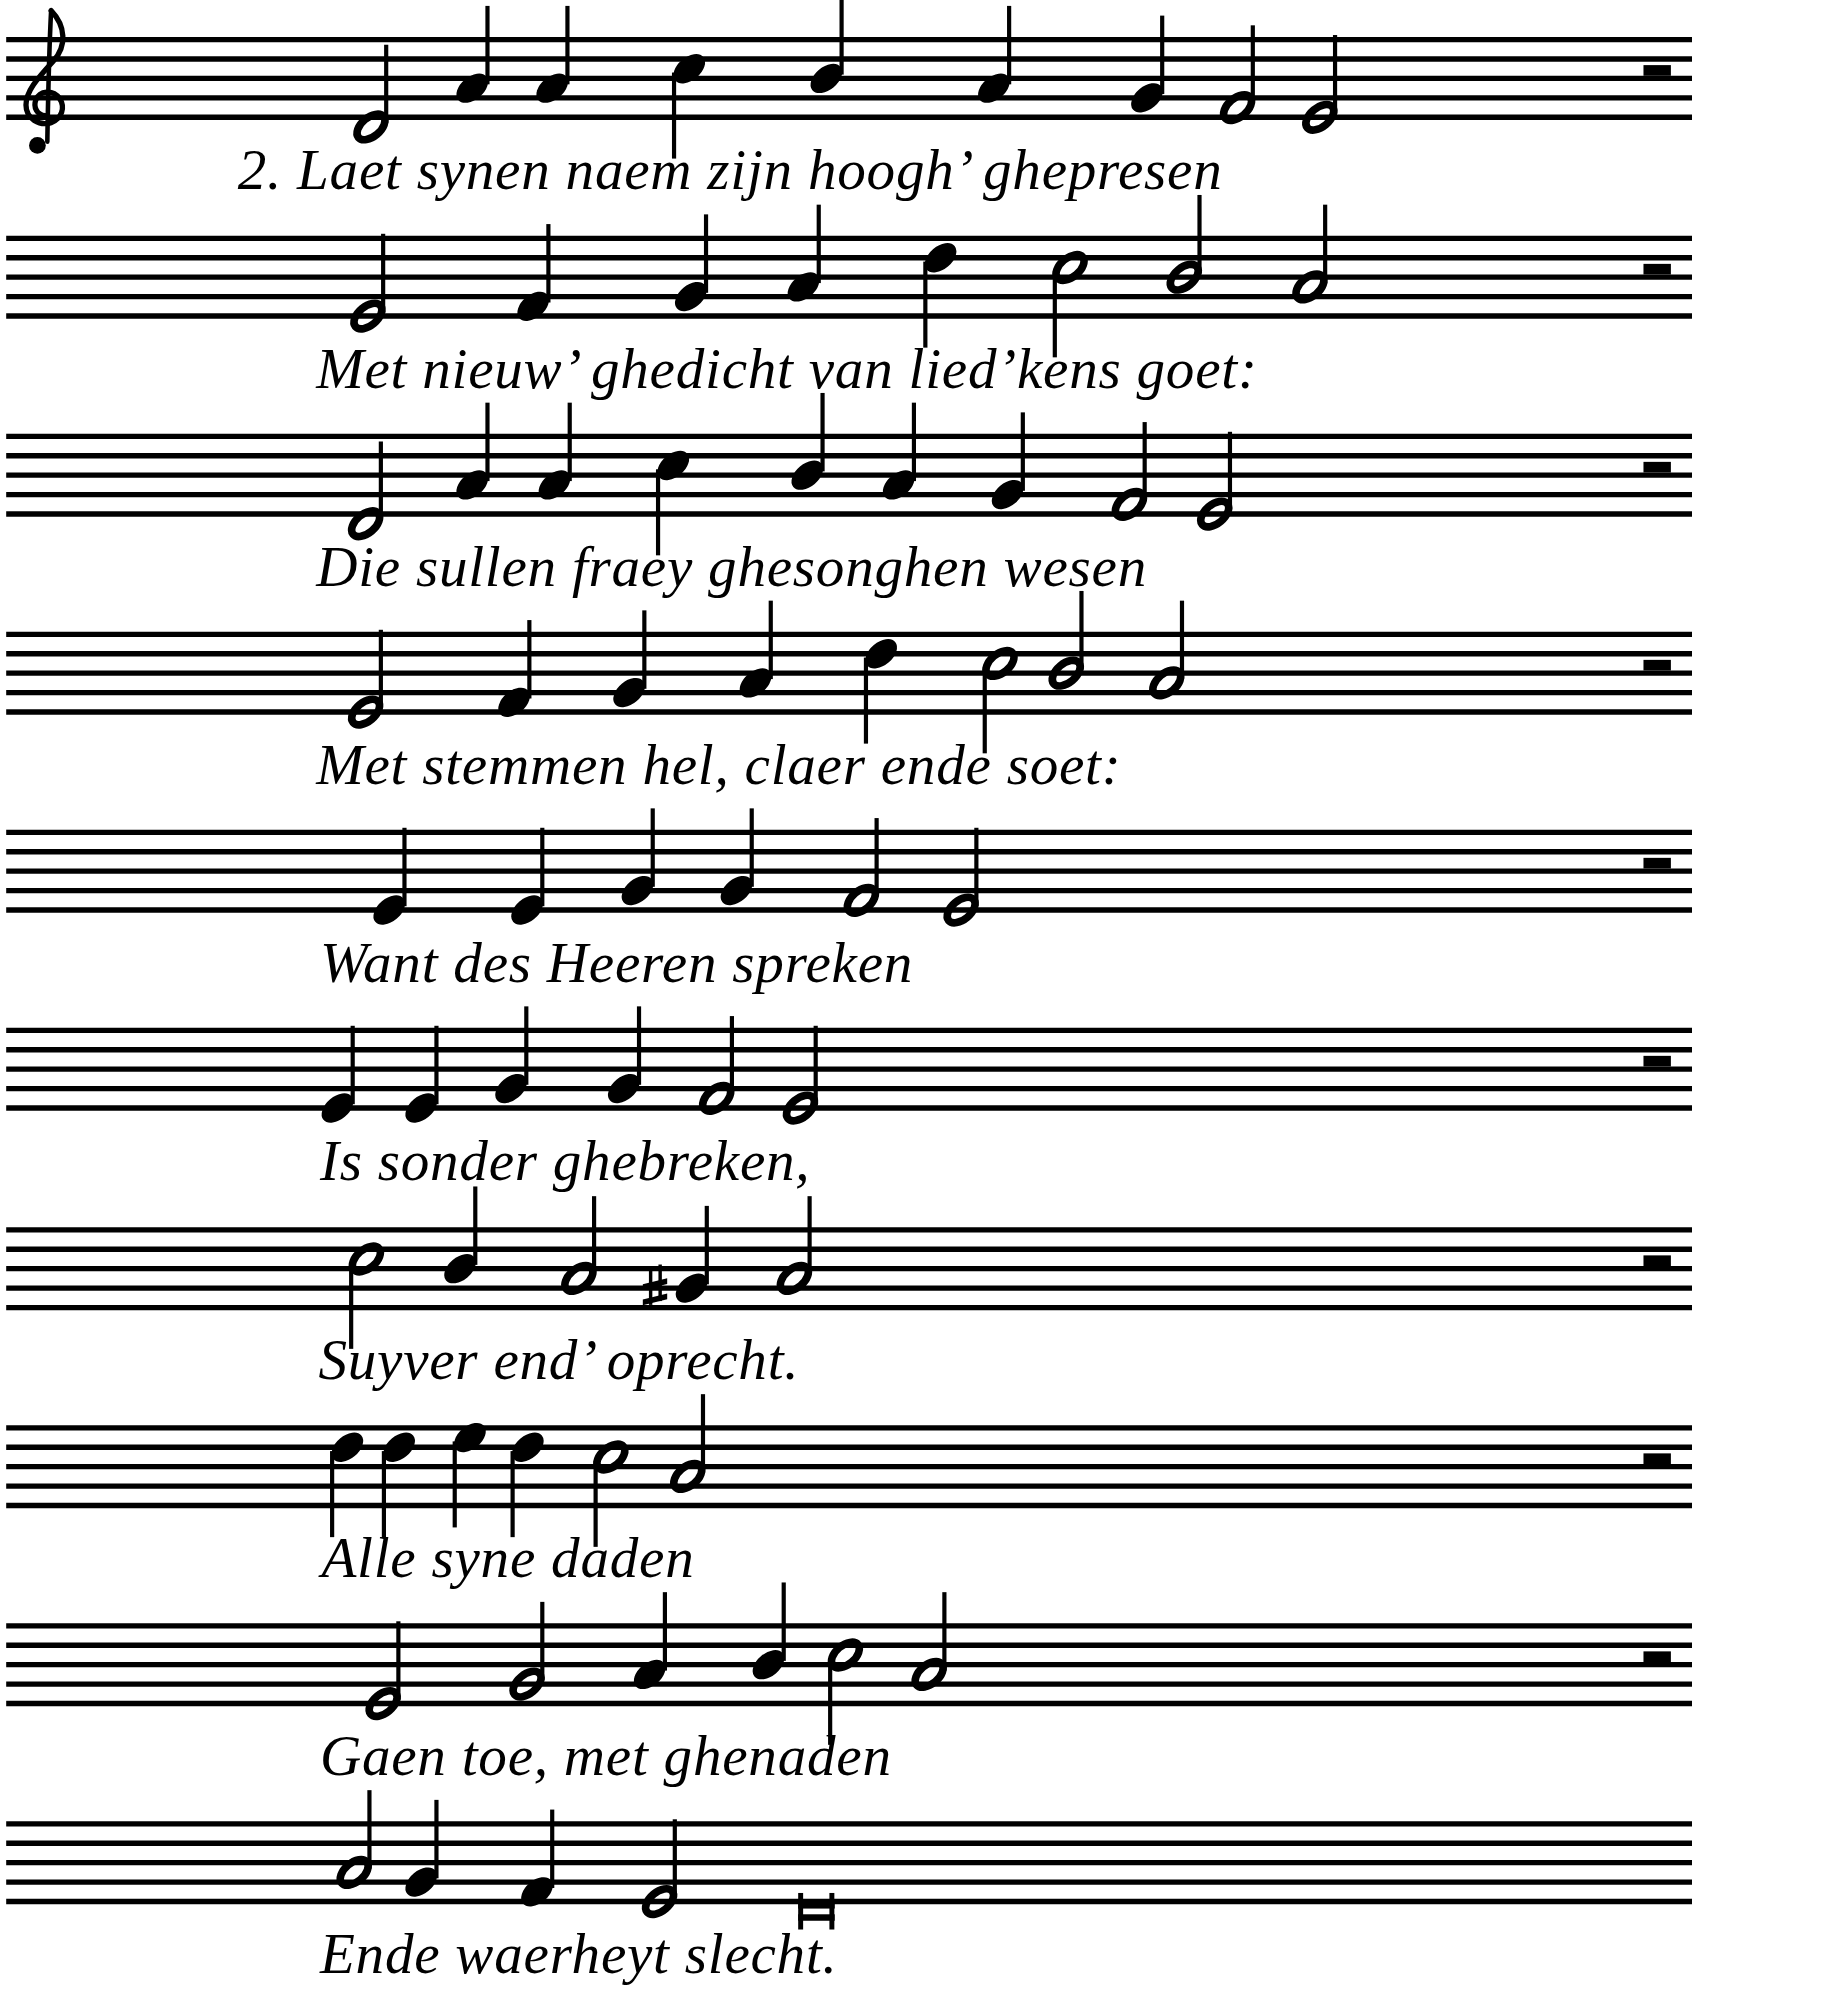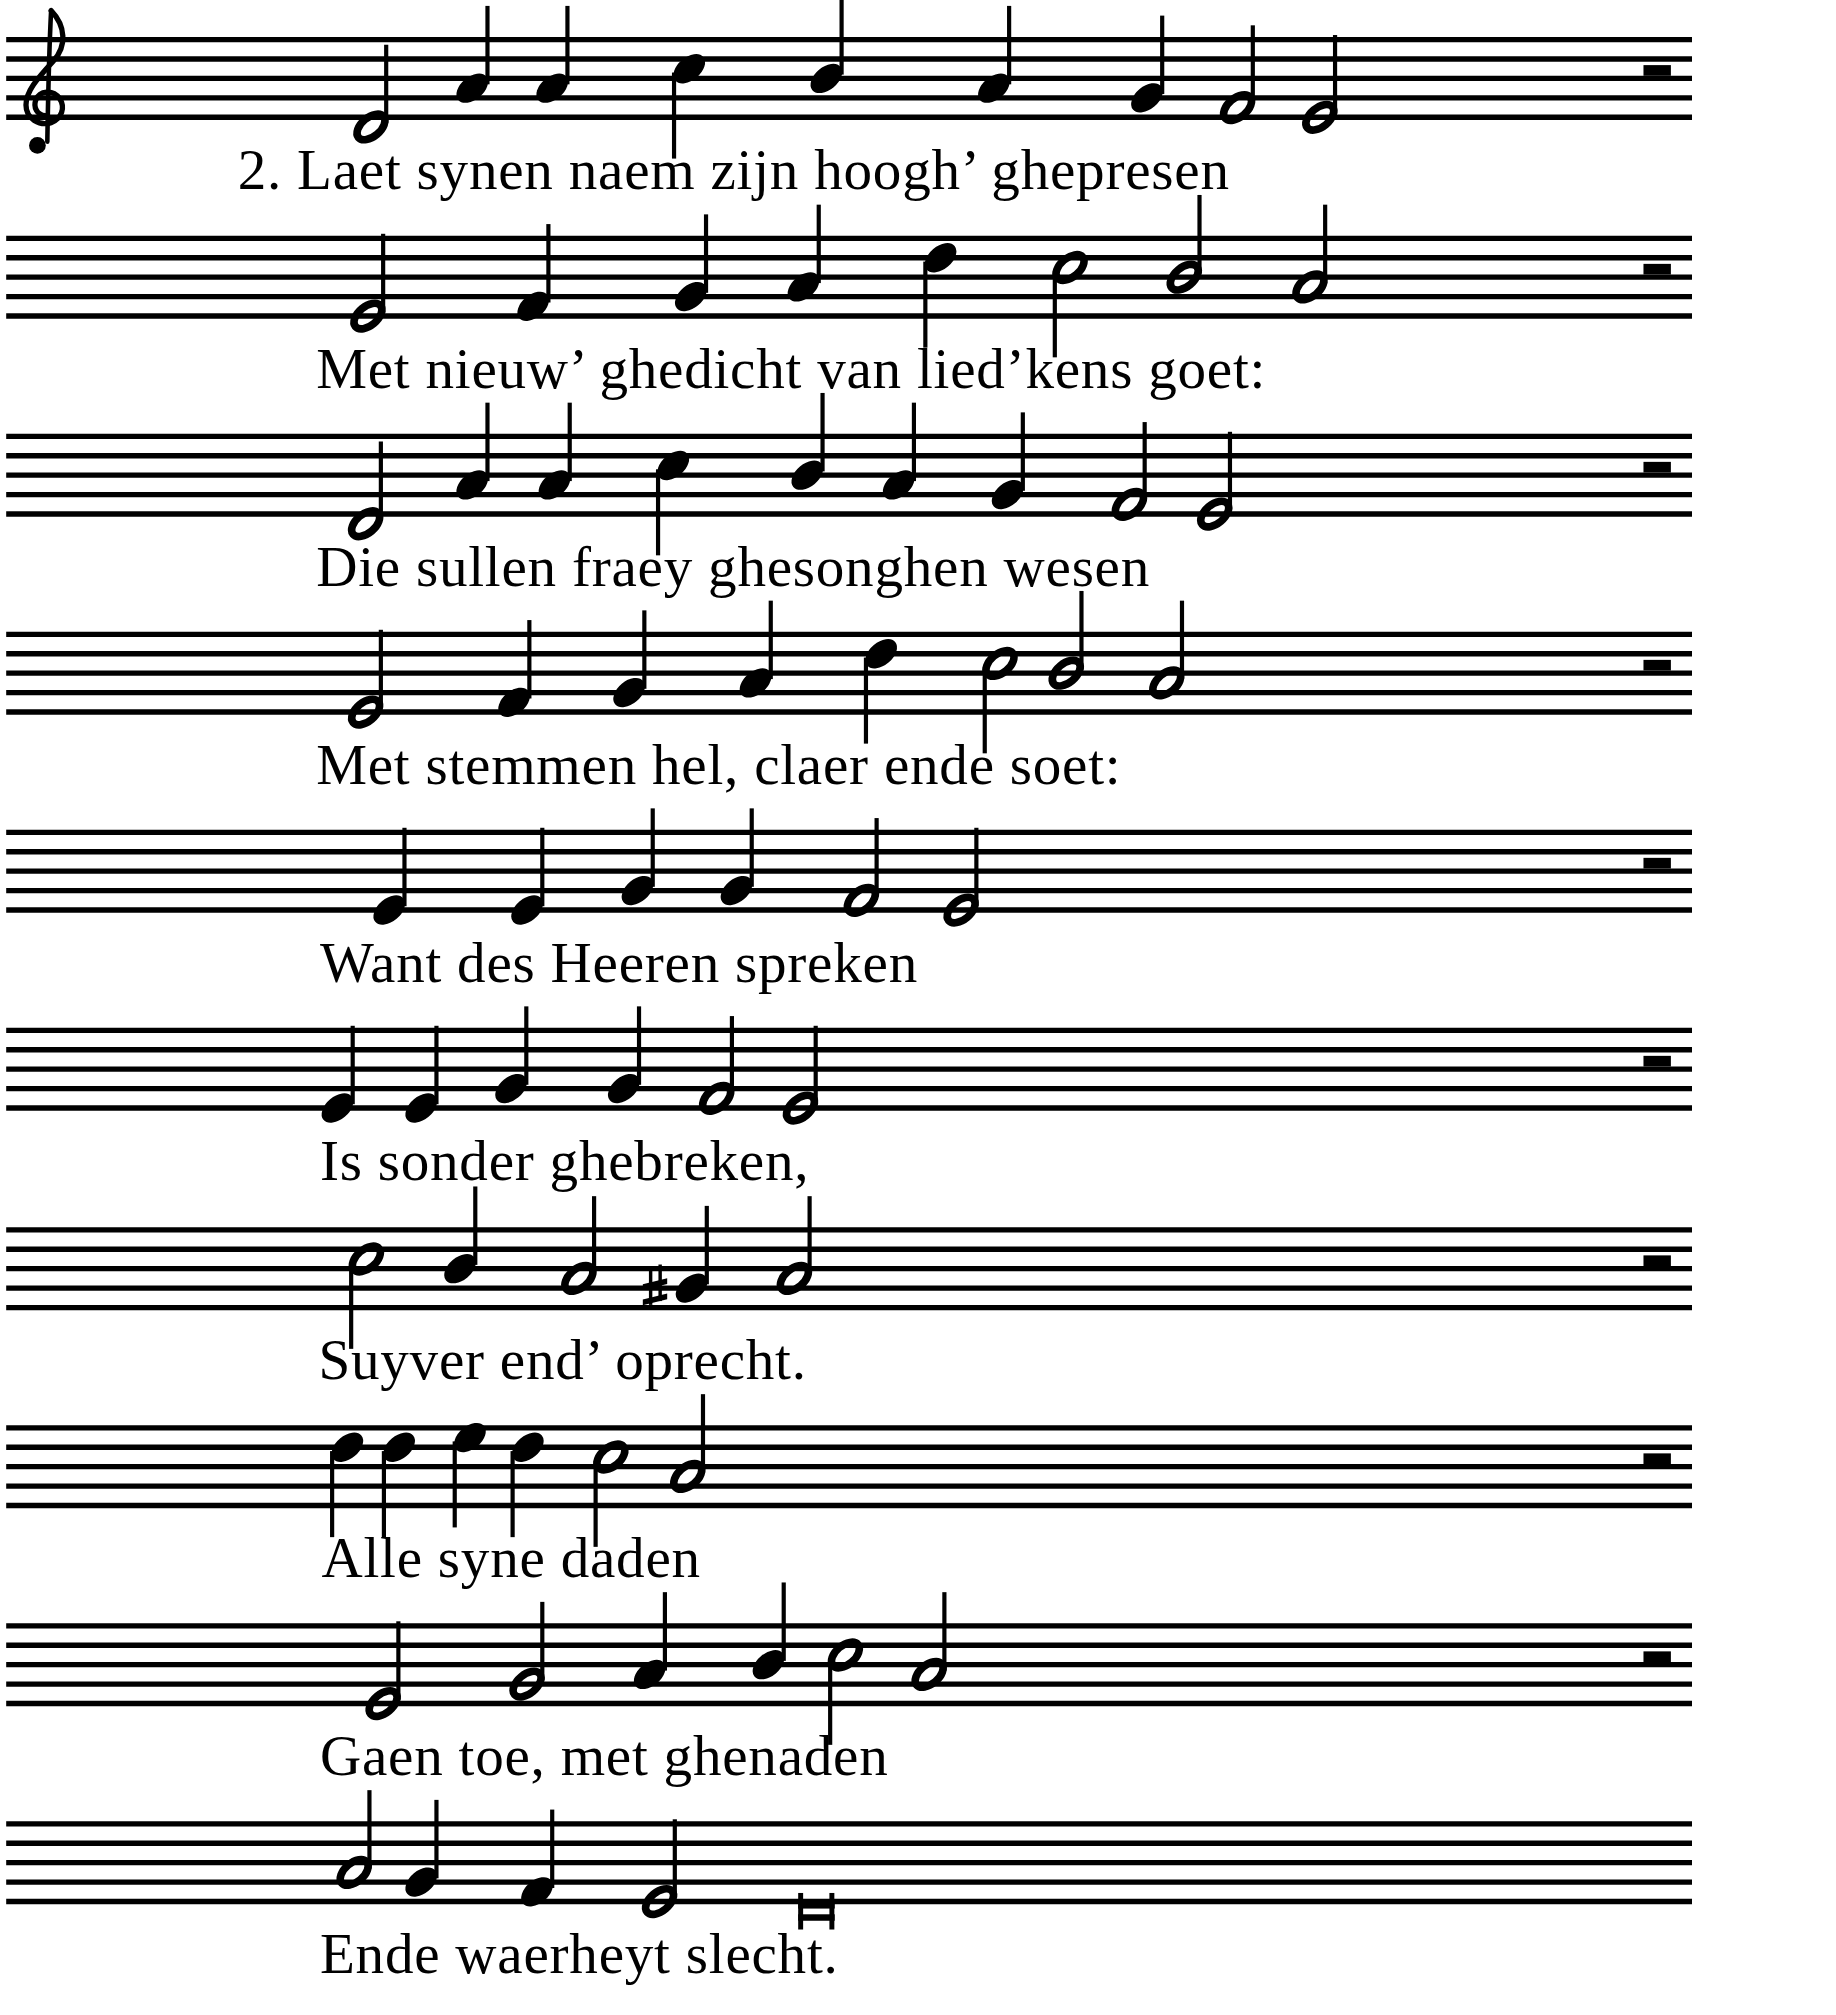--- a/index.html
+++ b/index.html
@@ -1,16 +1,16 @@
 <!DOCTYPE html>
 <html style="font-size:12.2px"><head>
 <meta charset="utf-8">
 <style>
   html,body{margin:0;padding:0;background:#ffffff;}
-  .page{position:relative;width:1692px;height:2015px;background:#ffffff;overflow:hidden;}
+  .page{position:relative;width:1692px;height:2015px;background:#ffffff;overflow:hidden;font-style:italic;}
   svg{position:absolute;left:0;top:0;}
   text.lyric{font-family:"Liberation Serif", serif;fill:#000;letter-spacing:1px;}
 </style>
 </head>
 <body>
 
 <div class="page">
   <svg id="score" width="1837" height="2015" viewBox="0 0 2412 2646" xmlns="http://www.w3.org/2000/svg">
       <g>
         <line x1="8" y1="52" x2="2390" y2="52" stroke="#000000" stroke-width="7"></line>

